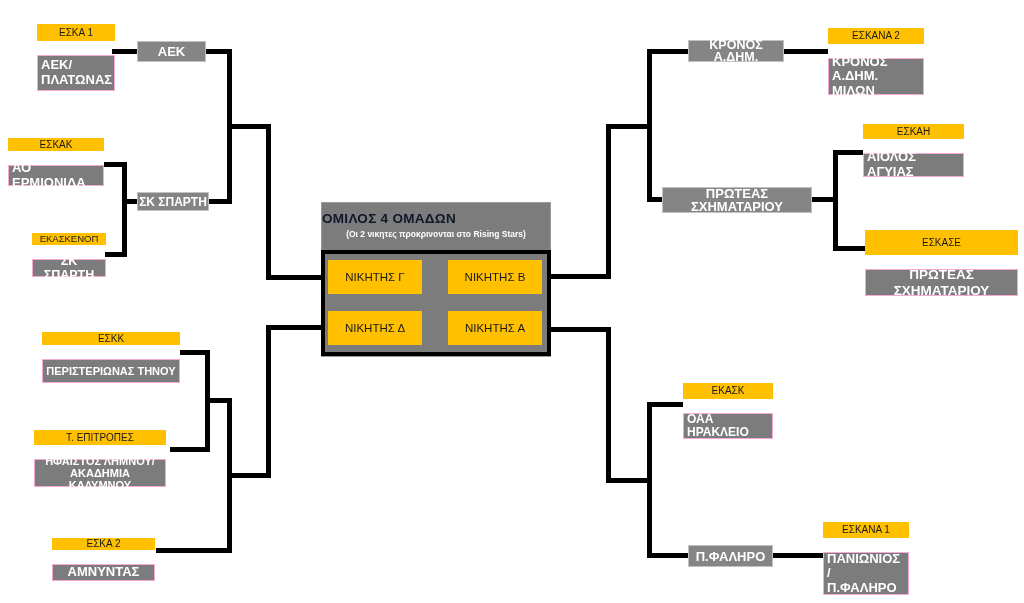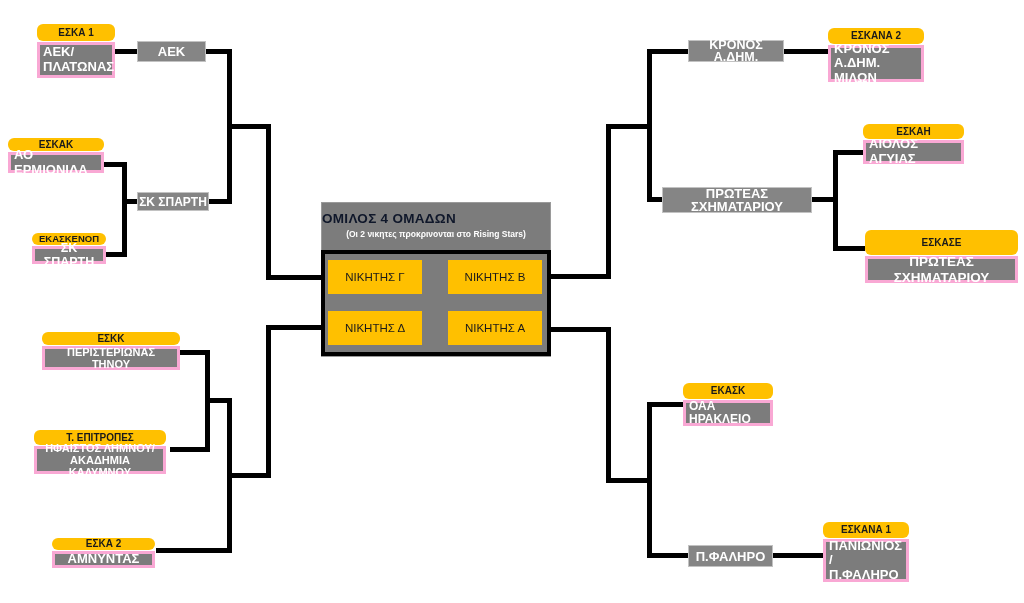--- a/index.html
+++ b/index.html
@@ -5,29 +5,29 @@
   html,body{margin:0;padding:0;background:#fff;}
   #canvas{
     position:relative;width:1024px;height:603px;background:#fff;overflow:hidden;
     font-family:"Liberation Sans", sans-serif;
   }
   .ln{position:absolute;background:var(--line_black,#000);}
   
   .seed{position:absolute;}
   .seed .hdr{
     background:var(--header_yellow,#FFC000);color:var(--text_black,#1a1a1a);
-    font-weight:bold;font-size:10px;text-align:center;line-height:1;
+    font-weight:normal;font-size:10px;text-align:center;line-height:1;
     display:flex;align-items:center;justify-content:center;
-    box-sizing:border-box;margin-bottom:1px;border-radius:6px;
+    box-sizing:border-box;margin-bottom:14px;
   }
   .seed .body{
     background:var(--team_gray,#7C7C7C);color:var(--text_white,#fff);
     font-weight:bold;font-size:13px;line-height:1.12;white-space:pre-line;
     display:flex;flex-direction:column;justify-content:center;
-    box-sizing:border-box;border:3px solid #f9a8d4;padding:1px 3px;
+    box-sizing:border-box;border:1px solid #f9a8d4;padding:1px 3px;
   }
   .body.al{align-items:flex-start;text-align:left;}
   .body.ac{align-items:center;text-align:center;}
   
   .r2{
     position:absolute;background:var(--round2_gray,#858585);color:var(--text_white,#fff);
     font-weight:bold;display:flex;align-items:center;justify-content:center;
     box-sizing:border-box;border:1px solid #c2c2c2;text-align:center;line-height:1;
   }
   

